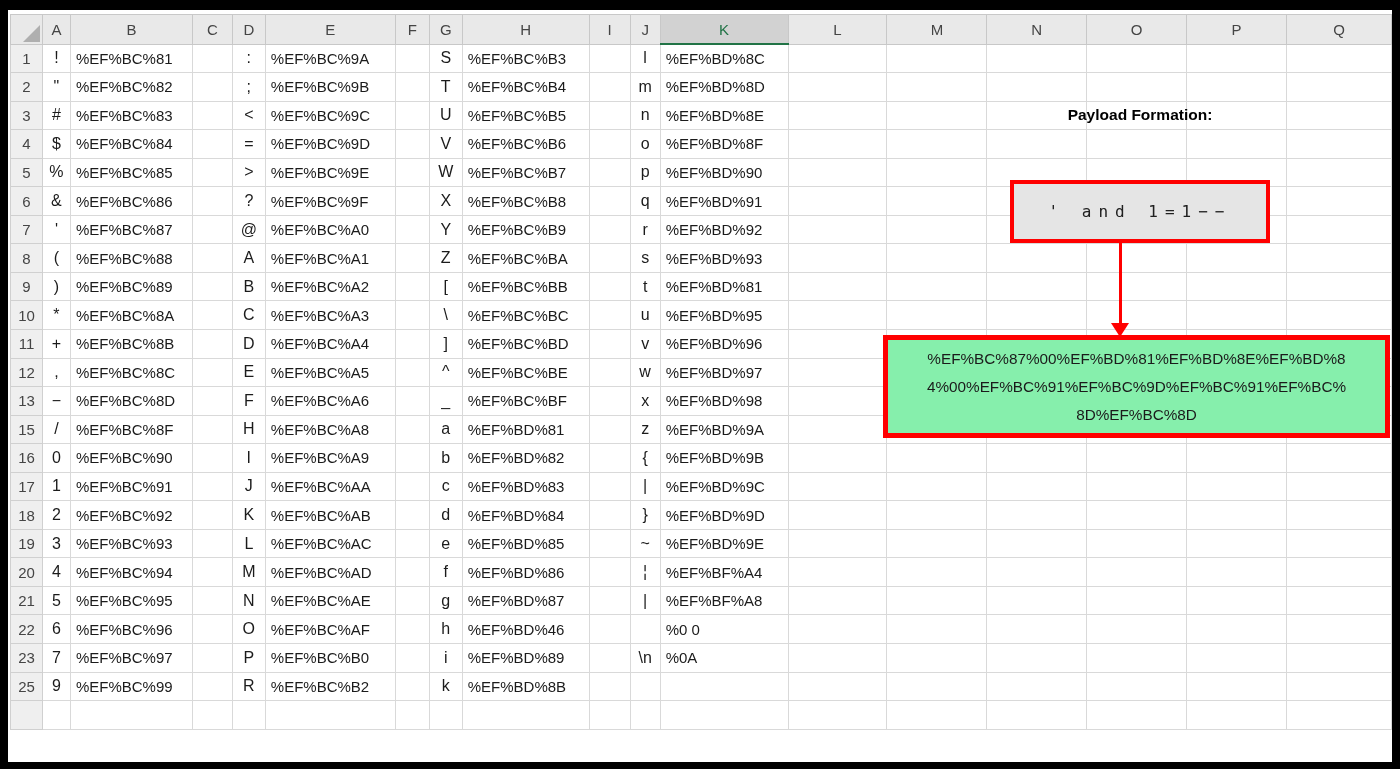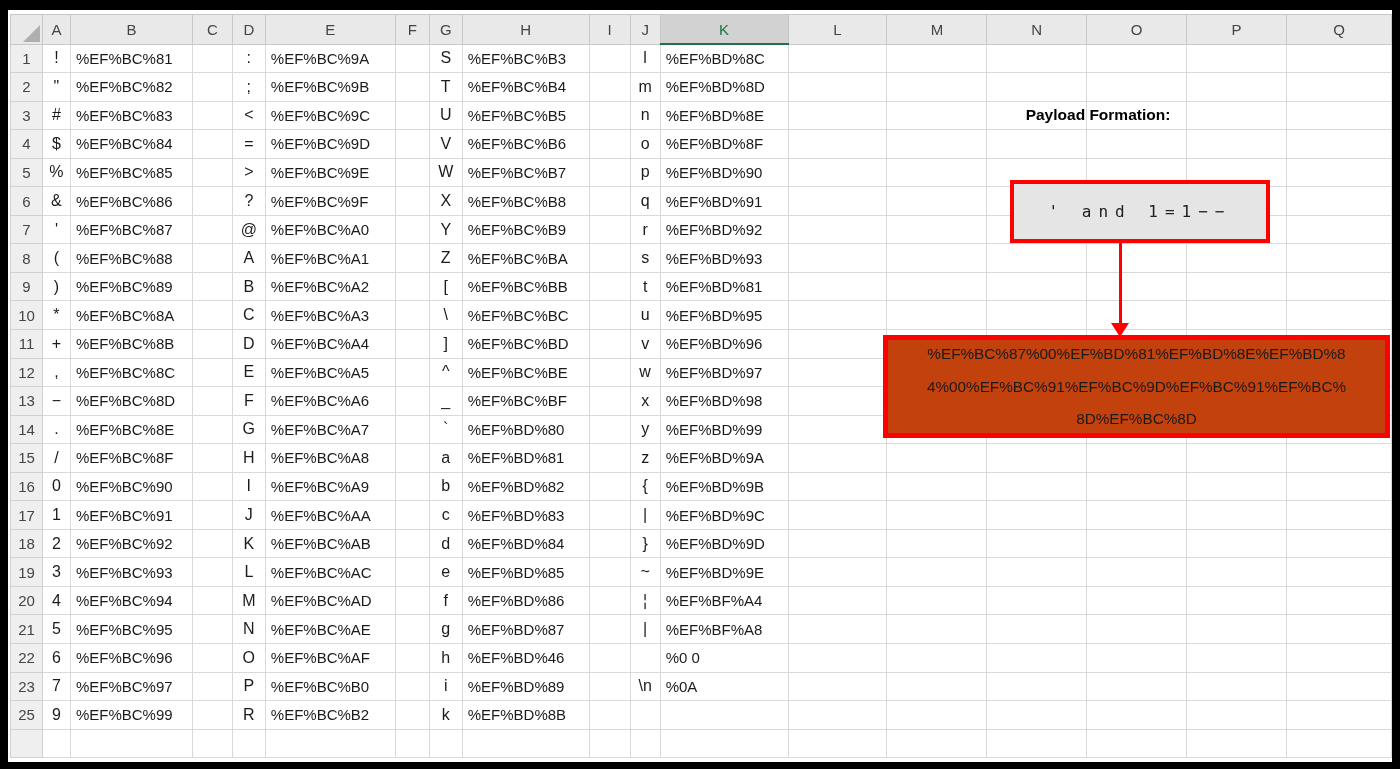--- a/index.html
+++ b/index.html
@@ -28,39 +28,39 @@
   .grid tbody tr { height: 28.56px; }
   .grid td { border: 1px solid #D9D9D9; background: #fff; color: #1b1b1b;
              font-size: 15px; }
   td.char { text-align: center; font-size: 16px; }
   td.code { text-align: left; padding-left: 5px; }
 
   .overlay { position: absolute; left: 0; top: 0; width: 1384px; height: 752px;
              pointer-events: none; }
   .overlay > * { position: absolute; }
 
-  .pf-title { left: 935px; top: 96px; width: 310px; text-align: center;
+  .pf-title { left: 977px; top: 96px; width: 310px; text-align: center;
               font-weight: 700; font-size: 15.5px; color: #000; }
 
   .box1 { left: 1002px; top: 170px; width: 252px; height: 55px;
           border: 4px solid var(--annotation-red); background: #e5e5e5;
           display: flex; align-items: center; justify-content: center; }
   .box1 span { font-family: "DejaVu Sans Mono", monospace; font-size: 16px;
                letter-spacing: 7px; color: #202020; white-space: pre; }
 
   .arrow-line { left: 1111px; top: 233px; width: 3px; height: 82px;
                 background: var(--annotation-red); }
   .arrow-head { left: 1103px; top: 313px; width: 0; height: 0;
                 border-left: 9px solid transparent; border-right: 9px solid transparent;
                 border-top: 14px solid var(--annotation-red); }
 
   .box2 { left: 875px; top: 325px; width: 497px; height: 93px;
-          border: 5px solid var(--annotation-red); background: #c2410c;
+          border: 5px solid var(--annotation-red); background: #86efac;
           text-align: center; padding-top: 0; display: flex; flex-direction: column;
-          justify-content: space-between; }
+          justify-content: center; }
   .box2 div { font-size: 15.3px; line-height: 28px; color: #1b1b1b; white-space: nowrap; }
 </style>
 </head>
 <body>
 
 <div class="frame">
   <div class="sheet">
     <div class="gridwrap">
       <table class="grid">
           <colgroup>
@@ -362,40 +362,20 @@
               <td class="char">x</td>
               <td class="code">%EF%BD%98</td>
               <td class="blank"></td>
               <td class="blank"></td>
               <td class="blank"></td>
               <td class="blank"></td>
               <td class="blank"></td>
               <td class="blank"></td>
             </tr>
             <tr>
-              <th>14</th>
-              <td class="char">.</td>
-              <td class="code">%EF%BC%8E</td>
-              <td class="blank"></td>
-              <td class="char">G</td>
-              <td class="code">%EF%BC%A7</td>
-              <td class="blank"></td>
-              <td class="char">`</td>
-              <td class="code">%EF%BD%80</td>
-              <td class="blank"></td>
-              <td class="char">y</td>
-              <td class="code">%EF%BD%99</td>
-              <td class="blank"></td>
-              <td class="blank"></td>
-              <td class="blank"></td>
-              <td class="blank"></td>
-              <td class="blank"></td>
-              <td class="blank"></td>
-            </tr>
-            <tr>
               <th>15</th>
               <td class="char">/</td>
               <td class="code">%EF%BC%8F</td>
               <td class="blank"></td>
               <td class="char">H</td>
               <td class="code">%EF%BC%A8</td>
               <td class="blank"></td>
               <td class="char">a</td>
               <td class="code">%EF%BD%81</td>
               <td class="blank"></td>

